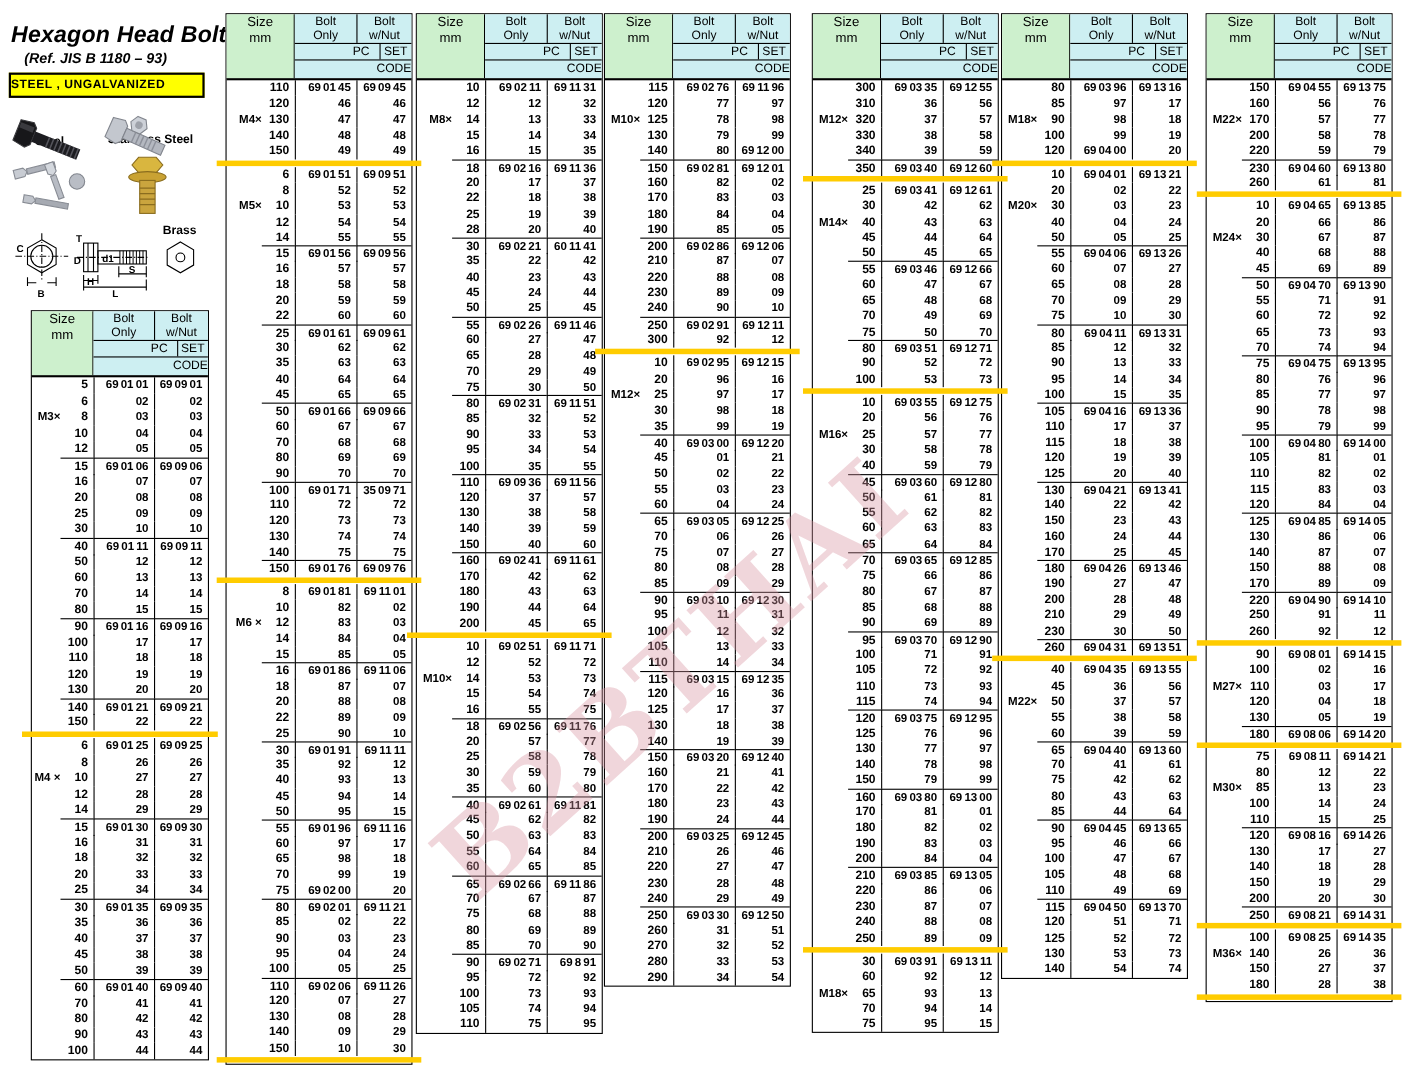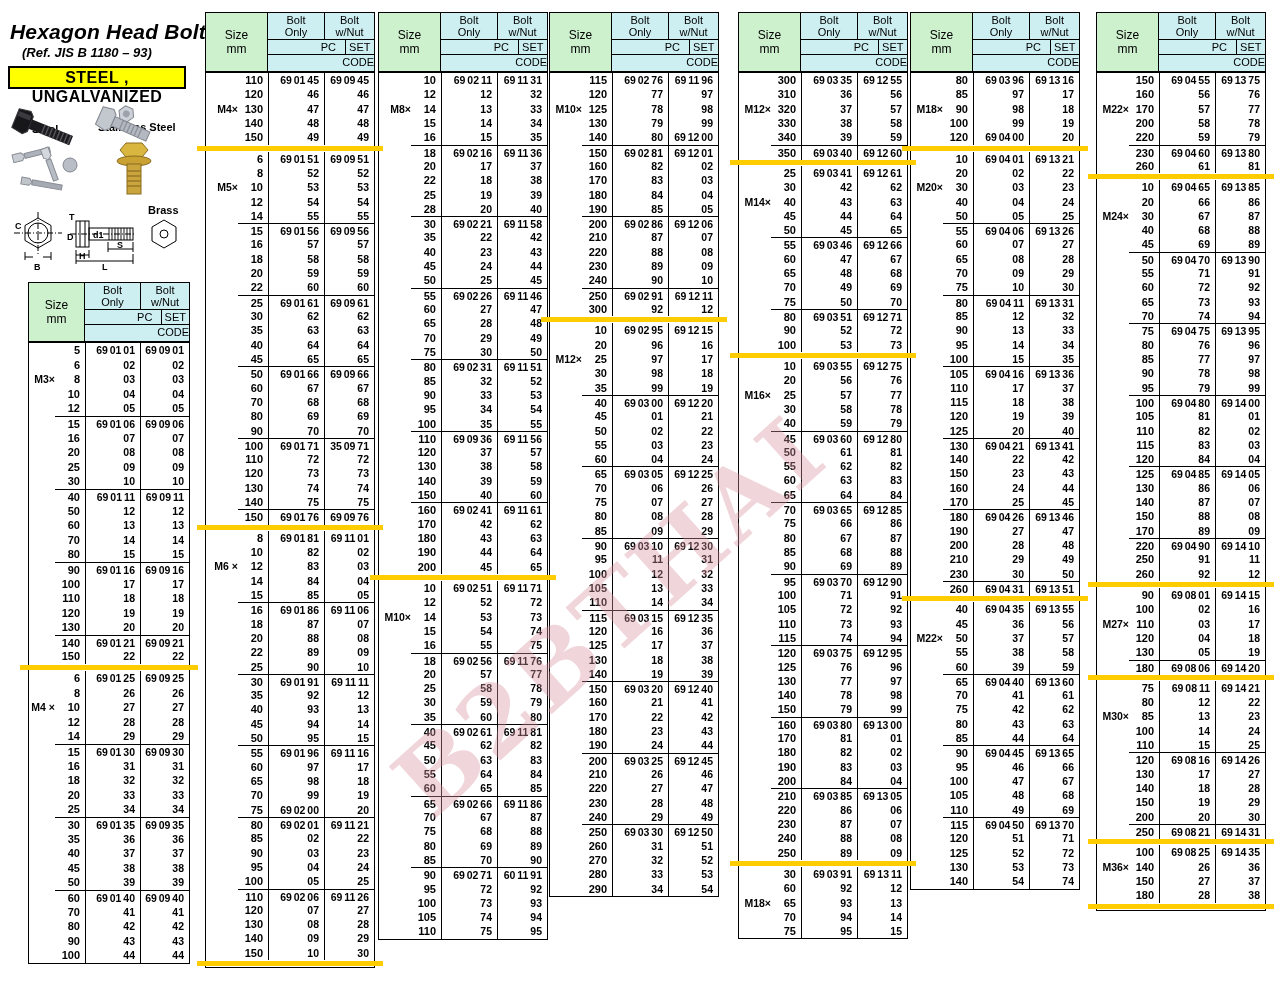--- a/index.html
+++ b/index.html
@@ -2,41 +2,41 @@
 <html style="--green: #cdf0cd; --cyan: #cdeff2; --yellow: #ffcc00; --yellowbanner: #ffff00;"><head>
 <meta charset="utf-8">
 <style>
   html,body{margin:0;padding:0;background:#fff;}
   .page{position:relative;width:1286px;height:984px;background:#fff;overflow:hidden;
         font-family:"Liberation Sans",sans-serif;color:#000;}
   
   .title{position:absolute;left:10px;top:20px;font-size:21px;font-weight:bold;font-style:italic;letter-spacing:.2px;}
   .ref{position:absolute;left:22px;top:45px;font-size:13px;font-weight:bold;font-style:italic;}
   .banner{position:absolute;left:8px;top:66px;width:174px;height:19px;background:var(--yellowbanner,#ffff00);
-          border:2px solid #000;font-size:16px;font-weight:bold;text-align:center;line-height:19px;letter-spacing:.5px;}
+          border:2px solid #000;font-size:11px;font-weight:bold;text-align:left;line-height:19px;letter-spacing:.5px;}
   .plabel{position:absolute;font-size:11px;font-weight:bold;margin-top:28px;}
   .lbl-steel{left:32px;top:95px;}
   .lbl-stainless{left:98px;top:93px;}
   .lbl-brass{left:148px;top:176px;}
   .photos{position:absolute;left:8px;top:103px;}
   .diagram{position:absolute;left:12px;top:208px;}
   .diagram text{font-family:"Liberation Sans",sans-serif;font-size:9px;font-weight:bold;fill:#000;}
   
   .btable{position:absolute;border:1px solid #000;background:#fff;
           --g:32px;--s:30px;--p:56px;--t:50px;--rh:14.32px;}
   .t1{left:28px;top:282px;--g:26px;--s:30px;--p:55px;--t:49px;--rh:14.6px;}
   .t2{left:205px;top:12px;}
   .t3{left:378px;top:12px;}
   .t4{left:549px;top:12px;}
   .t5{left:738px;top:12px;}
   .t6{left:910px;top:12px;}
   .t7{left:1096px;top:12px;}
   .thead{display:flex;border-bottom:2px solid #000;height:58px;}
   .hsize{width:calc(var(--g) + var(--s));background:var(--green,#cdf0cd);border-right:1px solid #000;
-         display:flex;flex-direction:column;justify-content:center;align-items:center;
+         display:flex;flex-direction:column;justify-content:flex-start;align-items:center;
          font-size:12px;line-height:14px;box-sizing:border-box;}
   .hright{width:calc(var(--p) + var(--t));background:var(--cyan,#cdeff2);}
   .hr1{display:flex;height:27px;border-bottom:1px solid #000;box-sizing:border-box;}
   .hr1 .hb{display:flex;flex-direction:column;justify-content:center;align-items:center;
            font-size:11px;line-height:12px;box-sizing:border-box;}
   .hb1{width:var(--p);}
   .hb2{width:var(--t);border-left:1px solid #000;}
   .hr2{display:flex;height:15px;border-bottom:1px solid #000;box-sizing:border-box;font-size:11px;padding-left:44px;}
   .hr2 div{text-align:center;line-height:14px;box-sizing:border-box;}
   .hr3{height:16px;text-align:right;font-size:11px;line-height:15px;}
@@ -990,21 +990,21 @@
             <div class="sz">28</div>
             <div class="pc">20</div>
             <div class="set">40</div>
           </div>
         </div>
         <div class="grp sep">
           <div class="row">
             <div class="m"></div>
             <div class="sz">30</div>
             <div class="pc">69 02 21</div>
-            <div class="set">69 11 58</div>
+            <div class="set">60 11 41</div>
           </div>
           <div class="row">
             <div class="m"></div>
             <div class="sz">35</div>
             <div class="pc">22</div>
             <div class="set">42</div>
           </div>
           <div class="row">
             <div class="m"></div>
             <div class="sz">40</div>
@@ -1279,21 +1279,21 @@
             <div class="sz">85</div>
             <div class="pc">70</div>
             <div class="set">90</div>
           </div>
         </div>
         <div class="grp sep">
           <div class="row">
             <div class="m"></div>
             <div class="sz">90</div>
             <div class="pc">69 02 71</div>
-            <div class="set">60 11 91</div>
+            <div class="set">69 8 91</div>
           </div>
           <div class="row">
             <div class="m"></div>
             <div class="sz">95</div>
             <div class="pc">72</div>
             <div class="set">92</div>
           </div>
           <div class="row">
             <div class="m"></div>
             <div class="sz">100</div>

